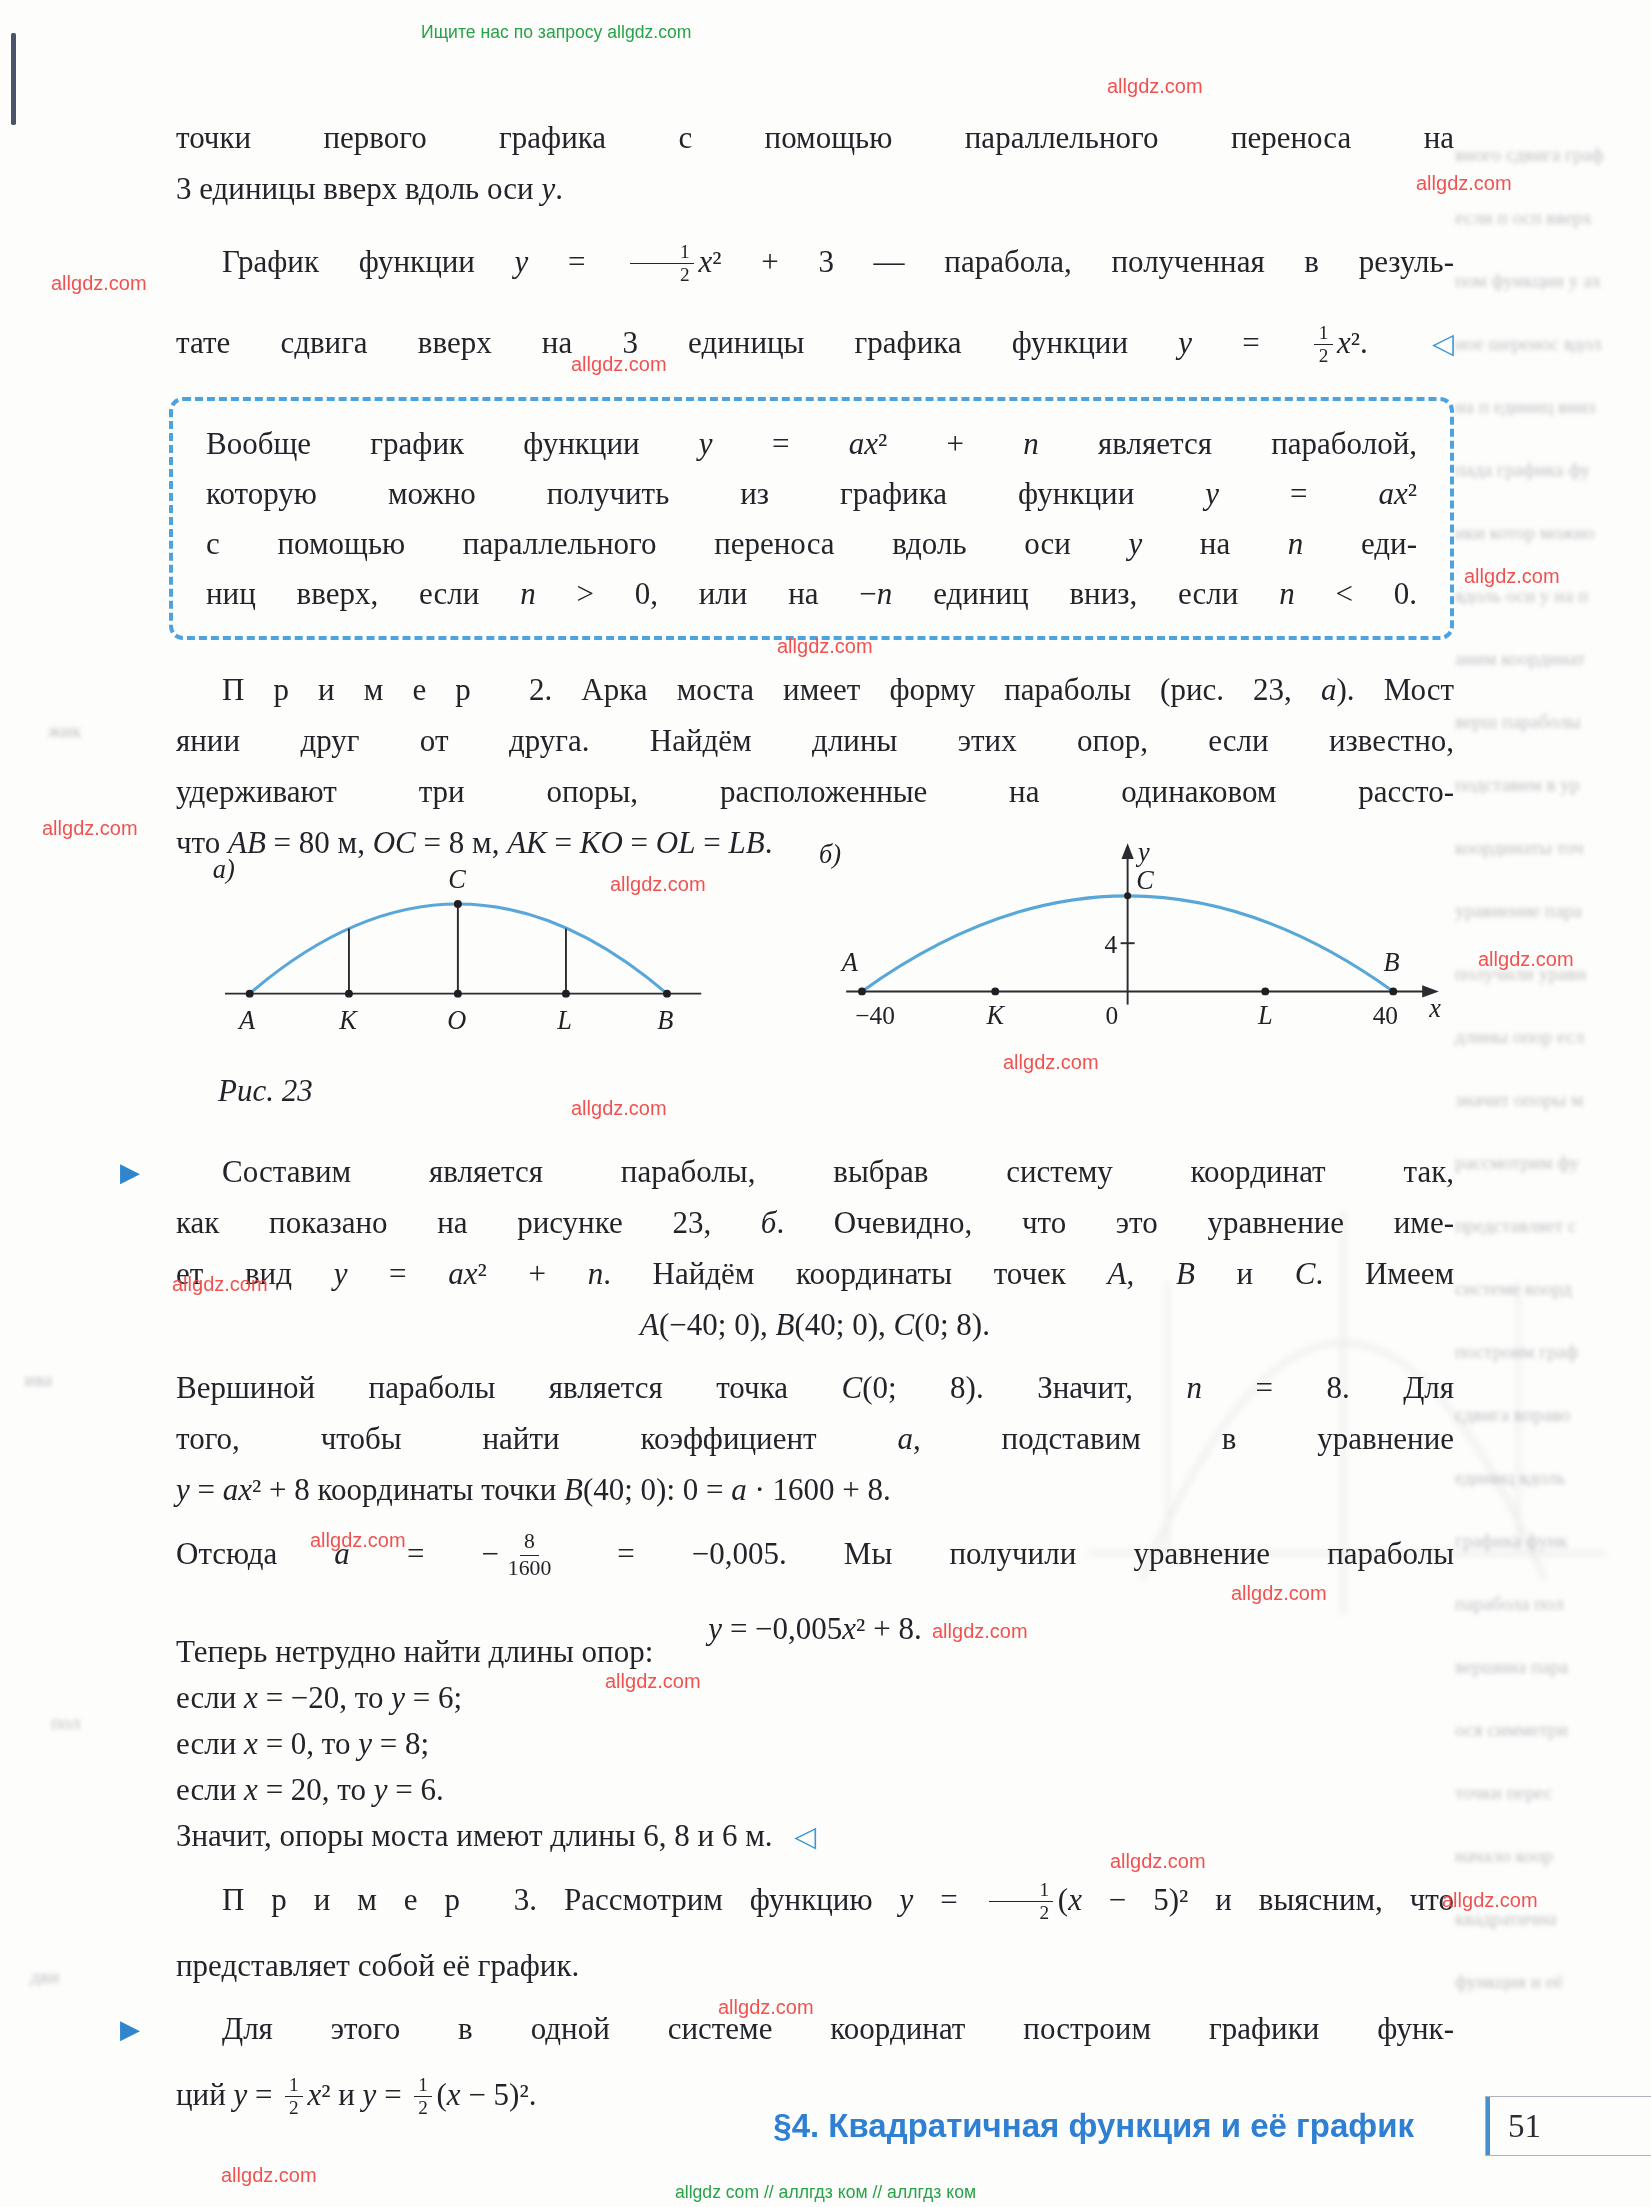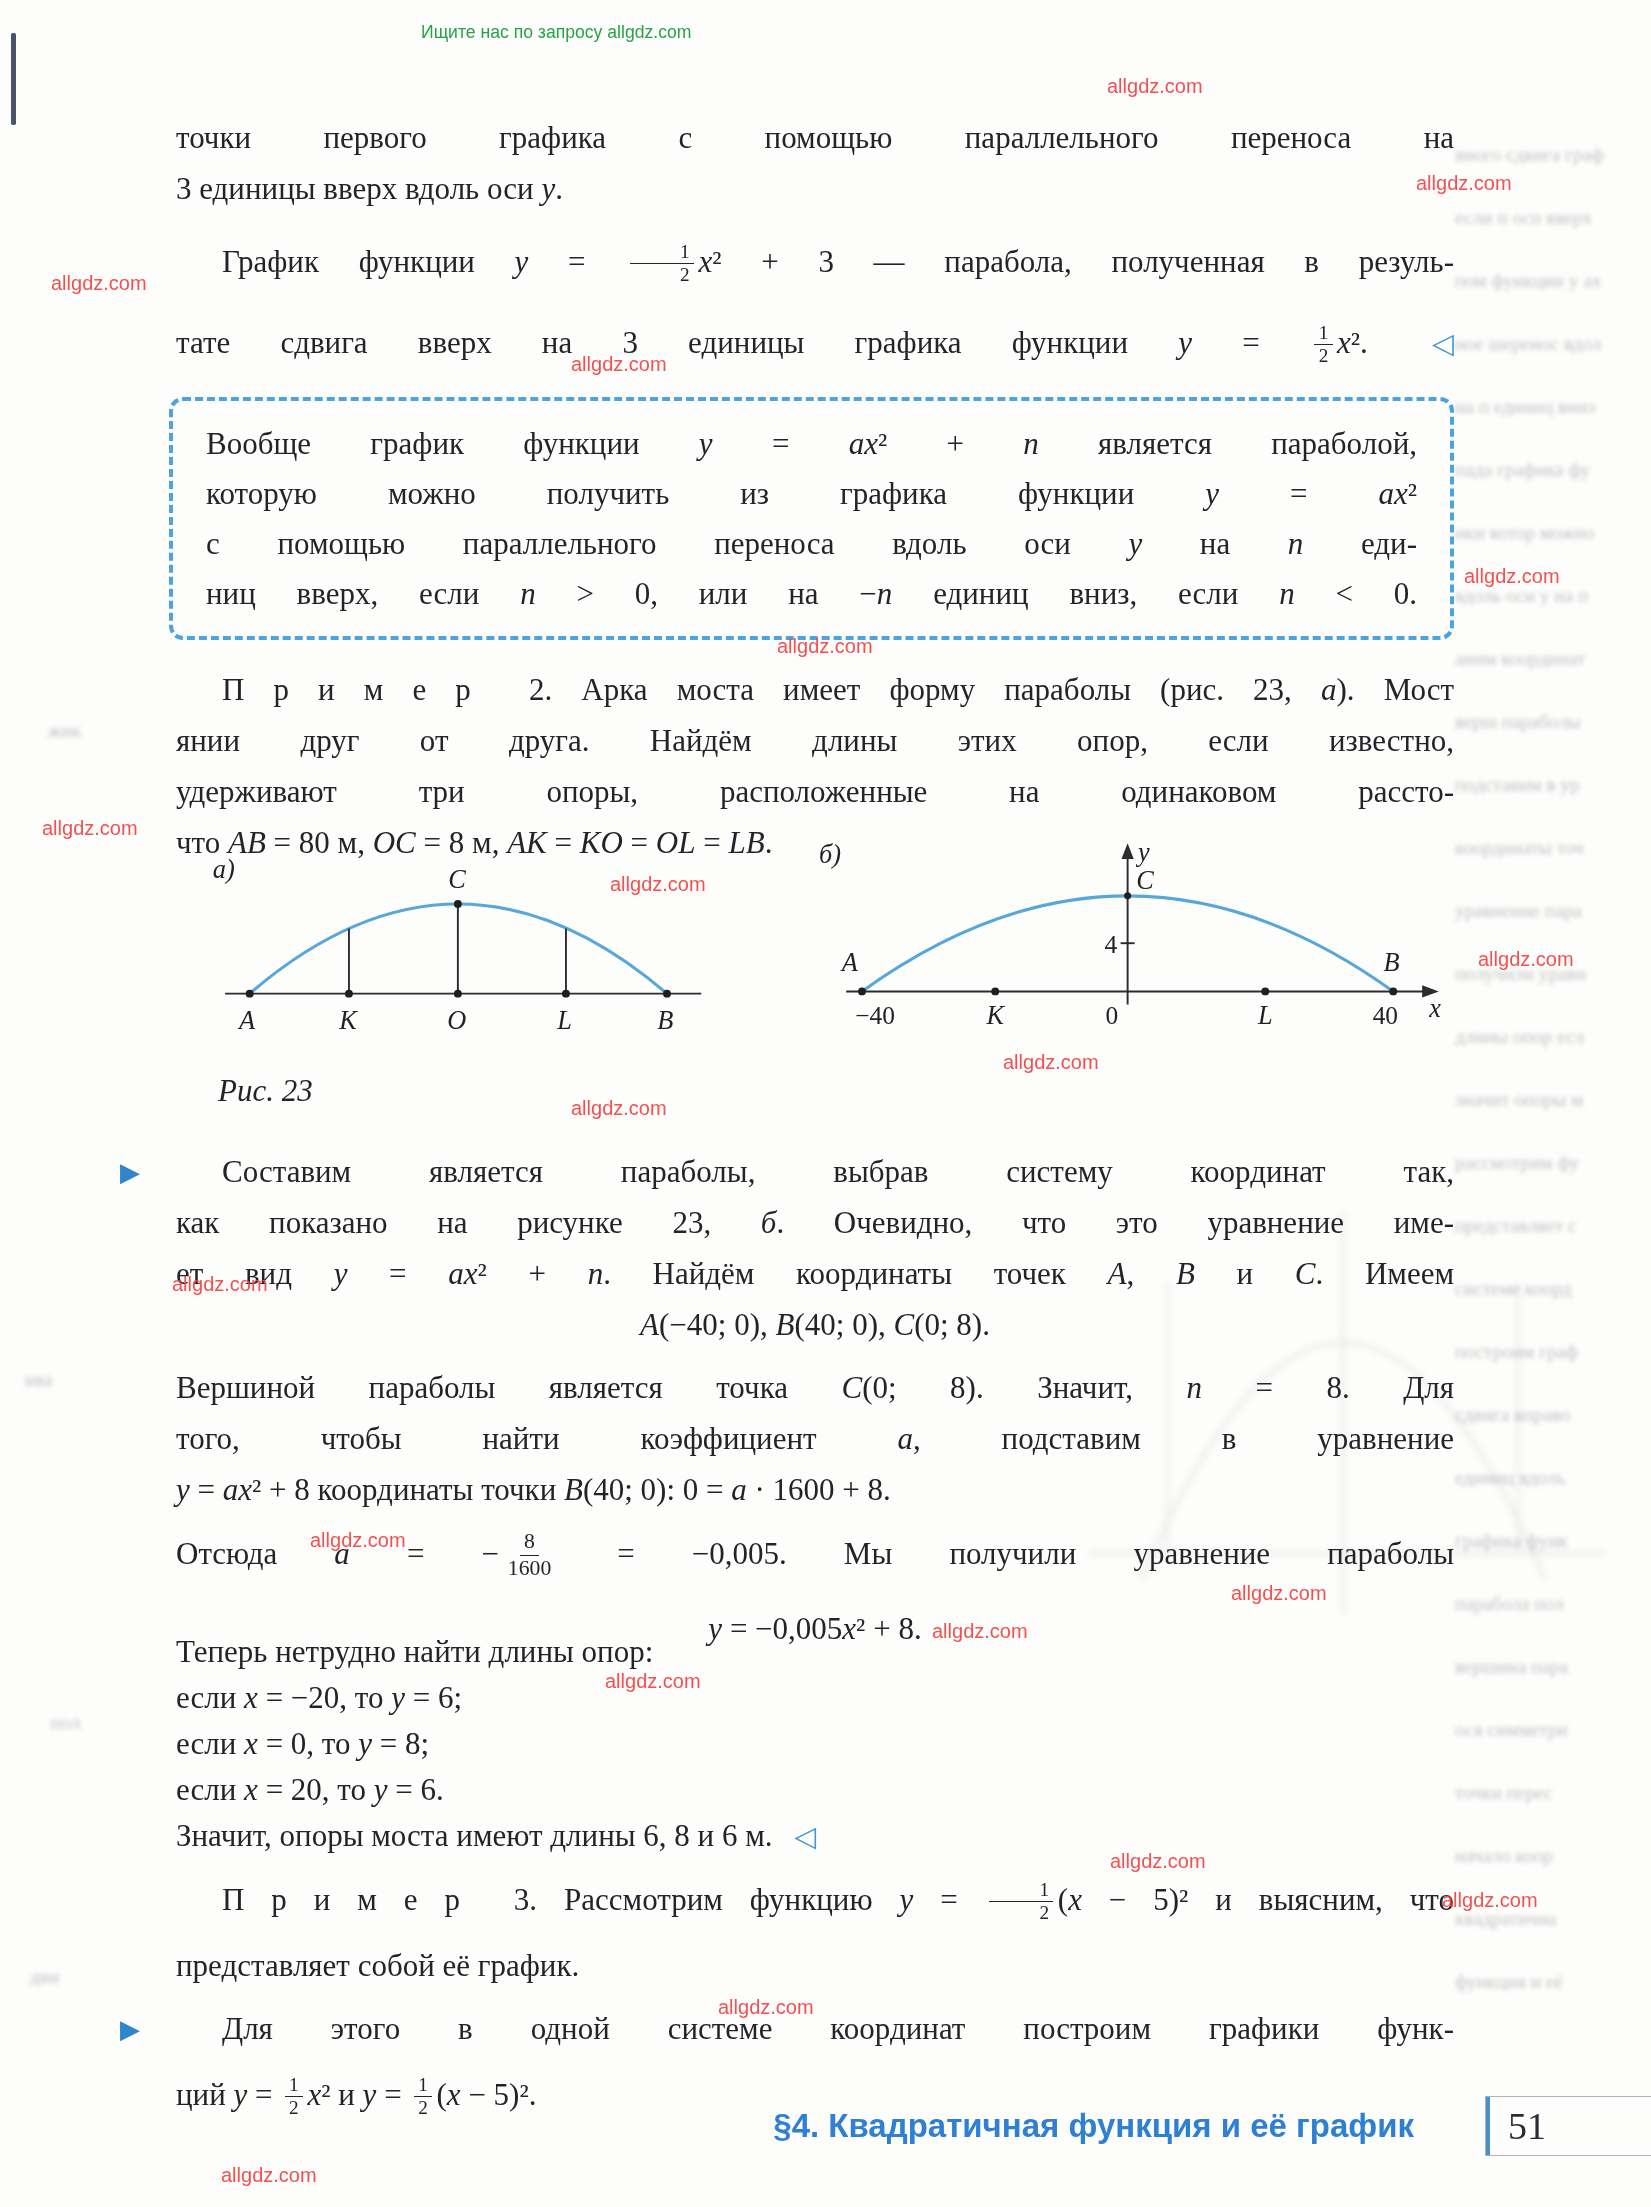--- a/index.html
+++ b/index.html
@@ -34,21 +34,21 @@
   .fig-caption{position:absolute;left:218px;top:1073px;font-style:italic;font-size:31px;}
   svg text{font-family:"Liberation Serif",serif;font-size:30px;fill:#222126;}
   svg text.it{font-style:italic;}
   svg text.num{font-style:normal;font-size:29px;}
   
   .footer-title{position:absolute;left:176px;top:2107px;width:1238px;text-align:right;
                 font-family:"Liberation Sans",sans-serif;font-weight:700;font-size:33px;color:#2f7fd2;}
   .pagenum-box{position:absolute;left:1485px;top:2096px;width:166px;height:58px;
                border:1.8px solid #b0b3bc;border-right:none;display:flex;align-items:center;background:#fdfdfb;}
   .pagenum-box::before{content:"";width:4.4px;height:100%;background:#4690cf;margin-right:17.6px;}
-  .pagenum{font-size:38px;color:#2c2c34;}
+  .pagenum{font-size:33px;color:#2c2c34;}
   
   .green-top{position:absolute;left:421px;top:22px;font-family:"Liberation Sans",sans-serif;
              font-size:17.6px;color:#27a347;}
   .green-bottom{position:absolute;left:0;top:2182px;width:100%;text-align:center;
                 font-family:"Liberation Sans",sans-serif;font-size:17.6px;color:#27a347;}
   
   .wm{position:absolute;font-family:"Liberation Sans",sans-serif;font-size:20px;color:#ef4444;
       z-index:40;opacity:.92;}
   .wm1{left:1107px;top:75px}.wm2{left:1416px;top:172px}.wm3{left:51px;top:272px}
   .wm4{left:571px;top:353px}.wm5{left:1464px;top:565px}.wm6{left:777px;top:635px}
@@ -113,20 +113,21 @@
       <div class="tline">начало коор</div>
       <div class="tline">квадратична</div>
       <div class="tline">функция и её</div>
     </div>
   <span class="bl bl1">жик</span>
   <span class="bl bl2">ива</span>
   <span class="bl bl3">пол</span>
   <span class="bl bl4">дви</span>
 
   <div class="green-top">Ищите нас по запросу allgdz.com</div>
+  <div class="green-bottom">allgdz com  //  аллгдз ком  //  аллгдз ком</div>
 
   <div class="block" style="top:112px">
       <div class="tline just">точки первого графика с помощью параллельного переноса на</div>
       <div class="tline">3 единицы вверх вдоль оси <i>y</i>.</div>
     </div>
   <div class="block" style="top:221px">
       <div class="tline just ind math">График функции <i>y</i> = <span class="fr">
           <b>1</b>
           <b>2</b>
         </span><i>x</i>² + 3 — парабола, полученная в резуль-</div>

